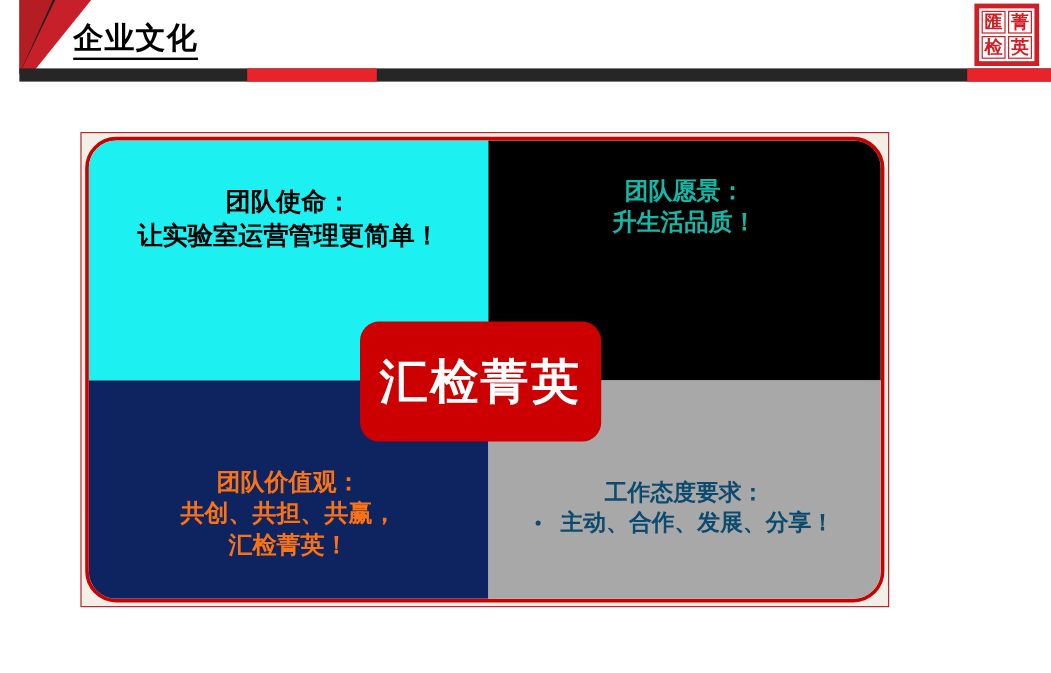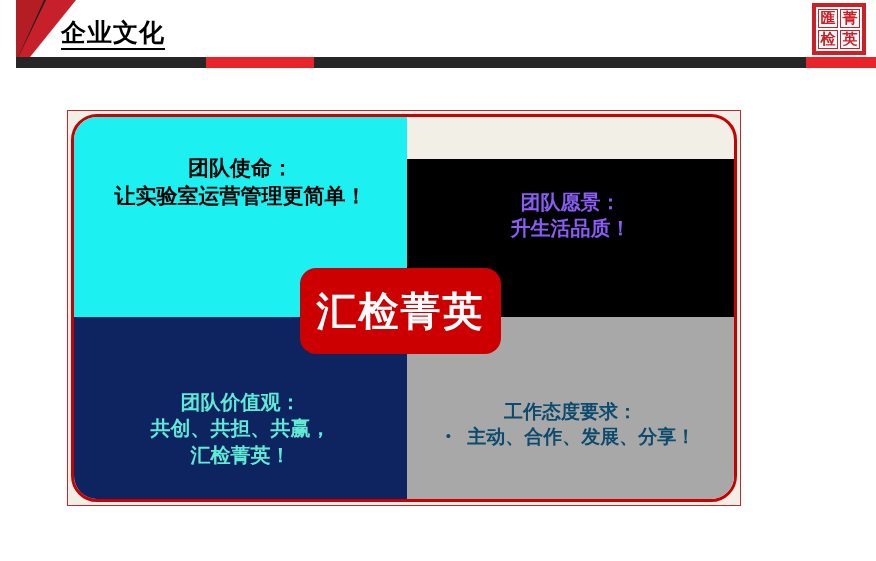--- a/index.html
+++ b/index.html
@@ -143,48 +143,46 @@
     grid-template-rows: 200px 1fr;
   }
   .quad {
     display: flex;
     flex-direction: column;
     align-items: center;
     justify-content: center;
     text-align: center;
     box-sizing: border-box;
     padding: 6px 14px;
-    font-family: Liberation Serif, serif;
   }
   .quad .line {
     font-weight: bold;
     line-height: 1.32;
     white-space: nowrap;
   }
 
   #quad-mission {
     background: #1cf0f0;
     color: #000000;
     justify-content: flex-start;
     padding-top: 38px;
   }
   #quad-mission .line { font-size: 21px; }
 
   #quad-vision {
     background: #000000;
-    color: #8b5cf6;
+    color: #14b8a6;
     justify-content: flex-start;
     padding-top: 30px;
-    margin-top: 42px;
   }
   #quad-vision .line { font-size: 20px; }
 
   #quad-values {
     background: #0d2461;
-    color: #5eead4;
+    color: #f97316;
     justify-content: flex-start;
     padding-top: 72px;
   }
   #quad-values .line { font-size: 20px; }
 
   #quad-attitude {
     background: #a8a8a8;
     color: #0c4a6e;
     justify-content: flex-start;
     padding-top: 82px;
@@ -202,21 +200,21 @@
     font-size: 15px;
     line-height: 1;
   }
 
   
   #center-badge {
     position: absolute;
     left: 300px;
     top: 268px;
     width: 201px;
-    height: 86px;
+    height: 100px;
     background: #cc0000;
     border-radius: 16px;
     display: flex;
     align-items: center;
     justify-content: center;
     color: #ffffff;
     font-size: 40px;
     font-weight: bold;
     letter-spacing: 2px;
     z-index: 5;

